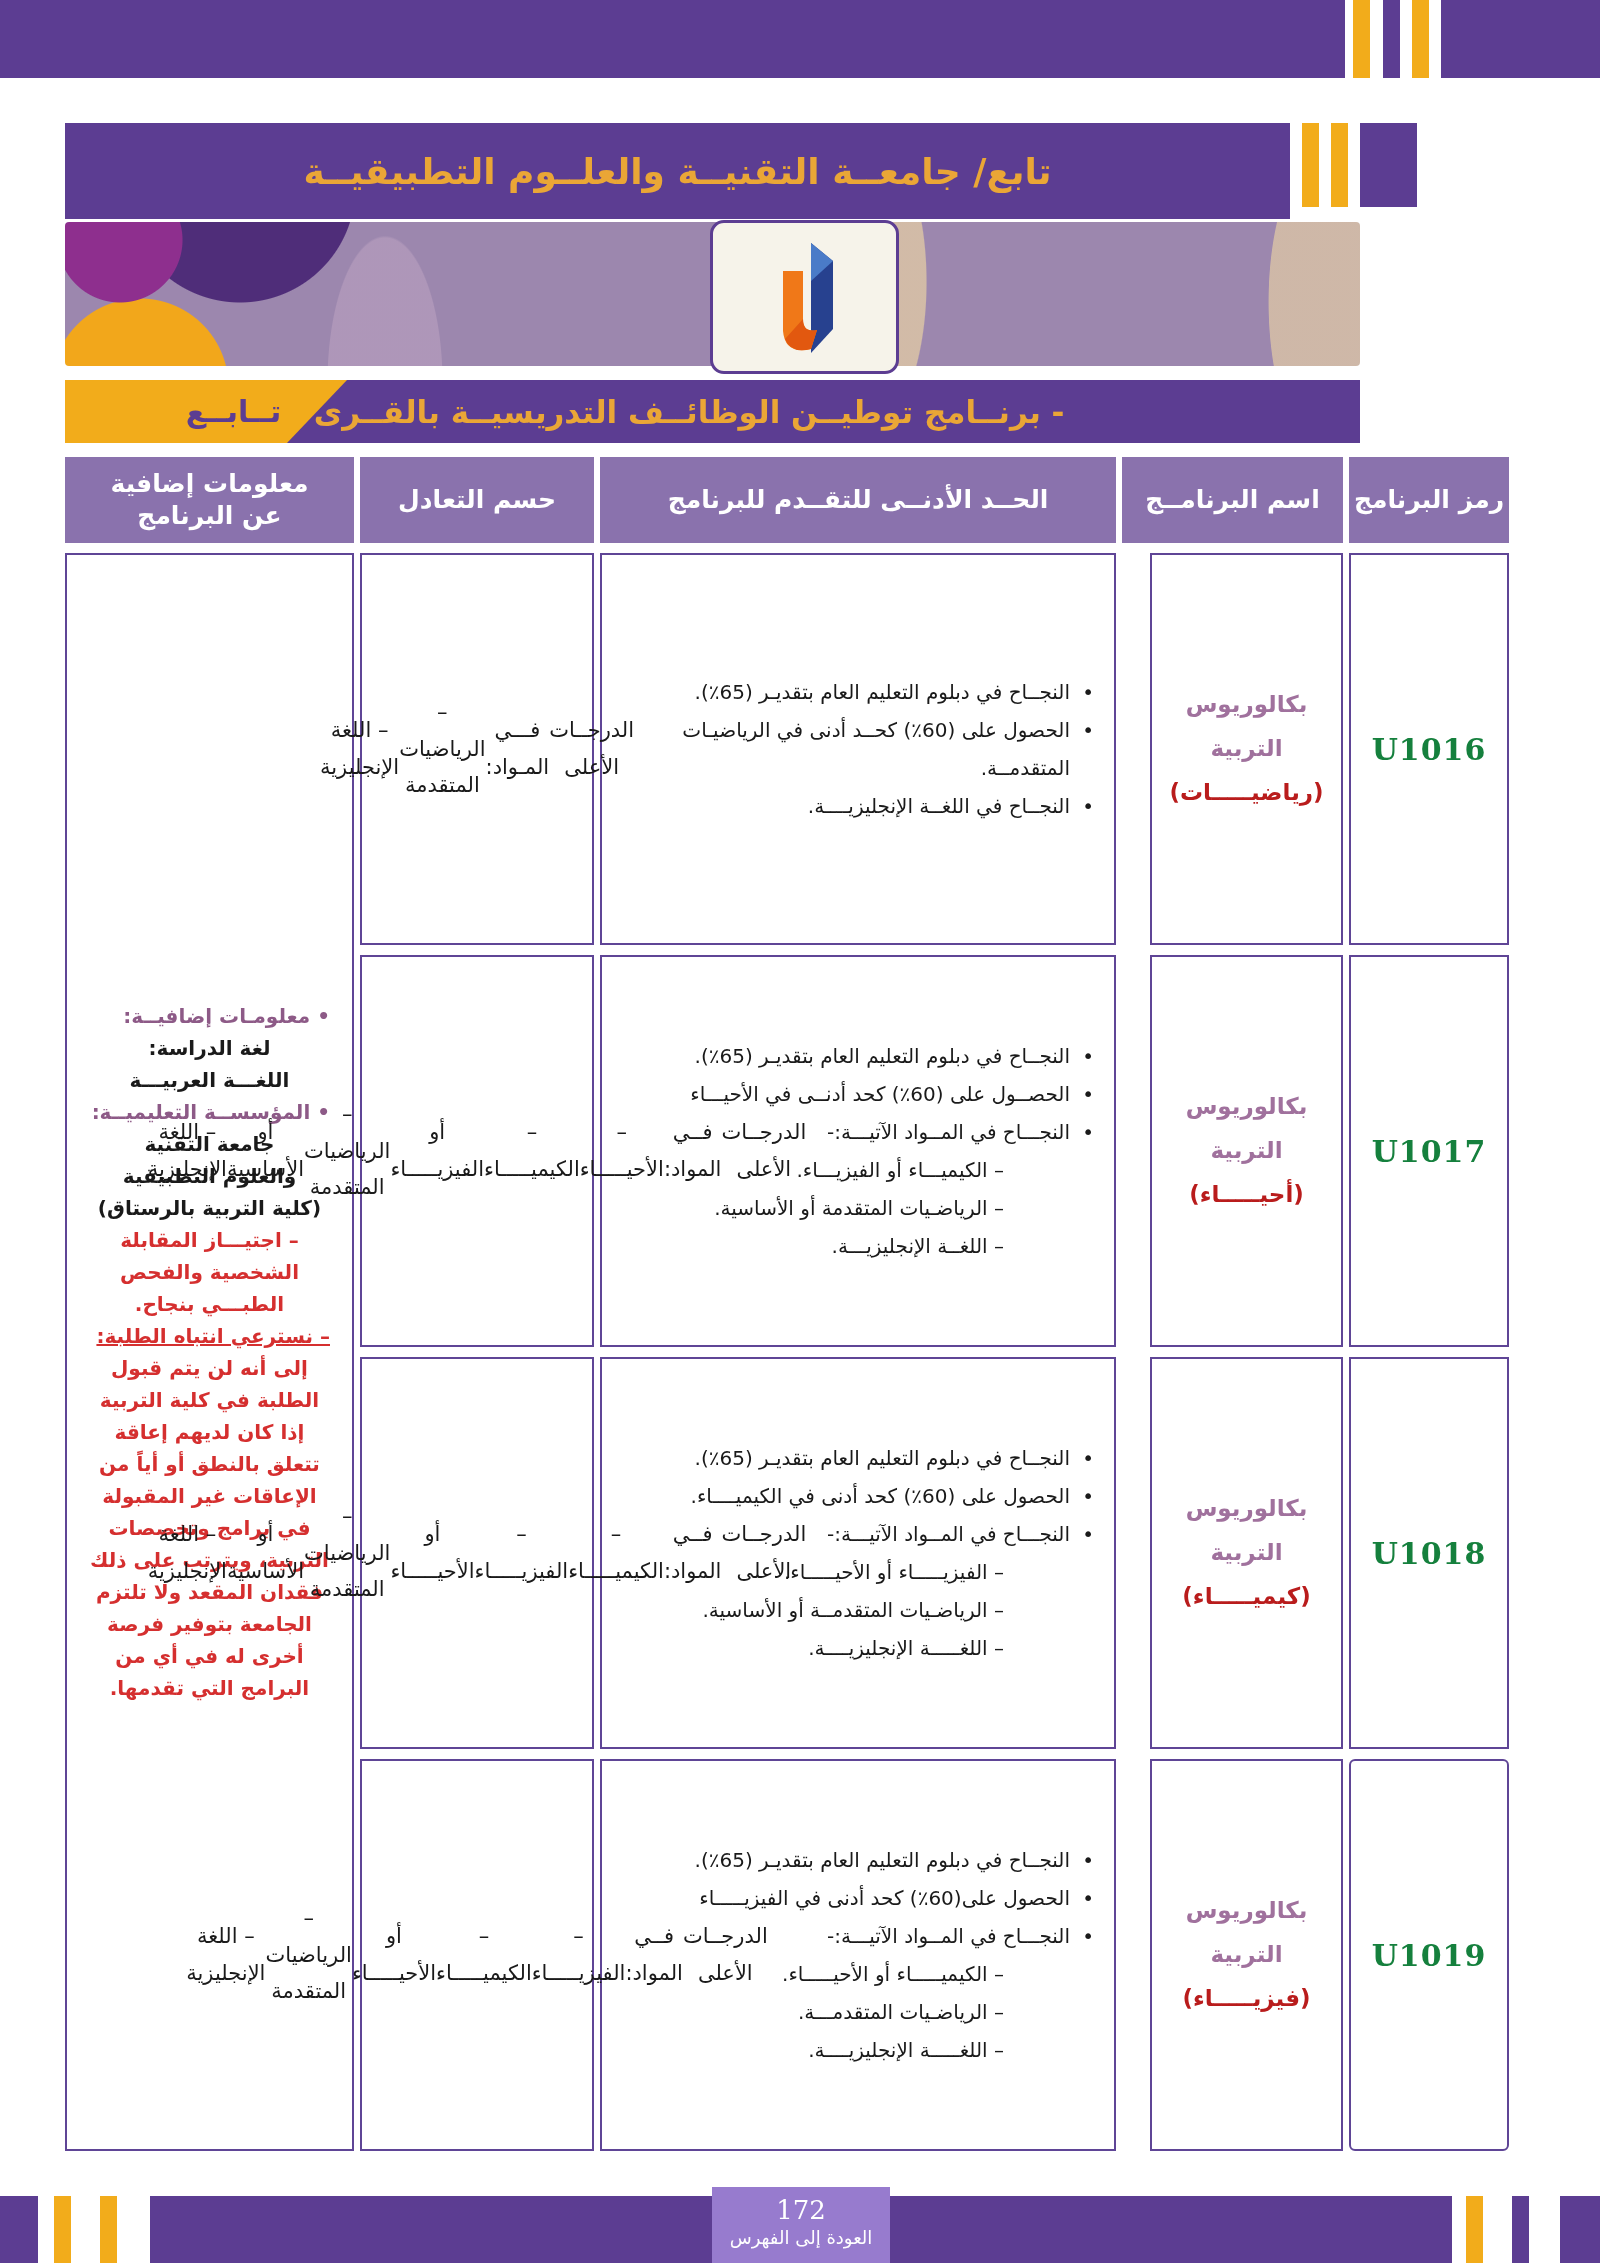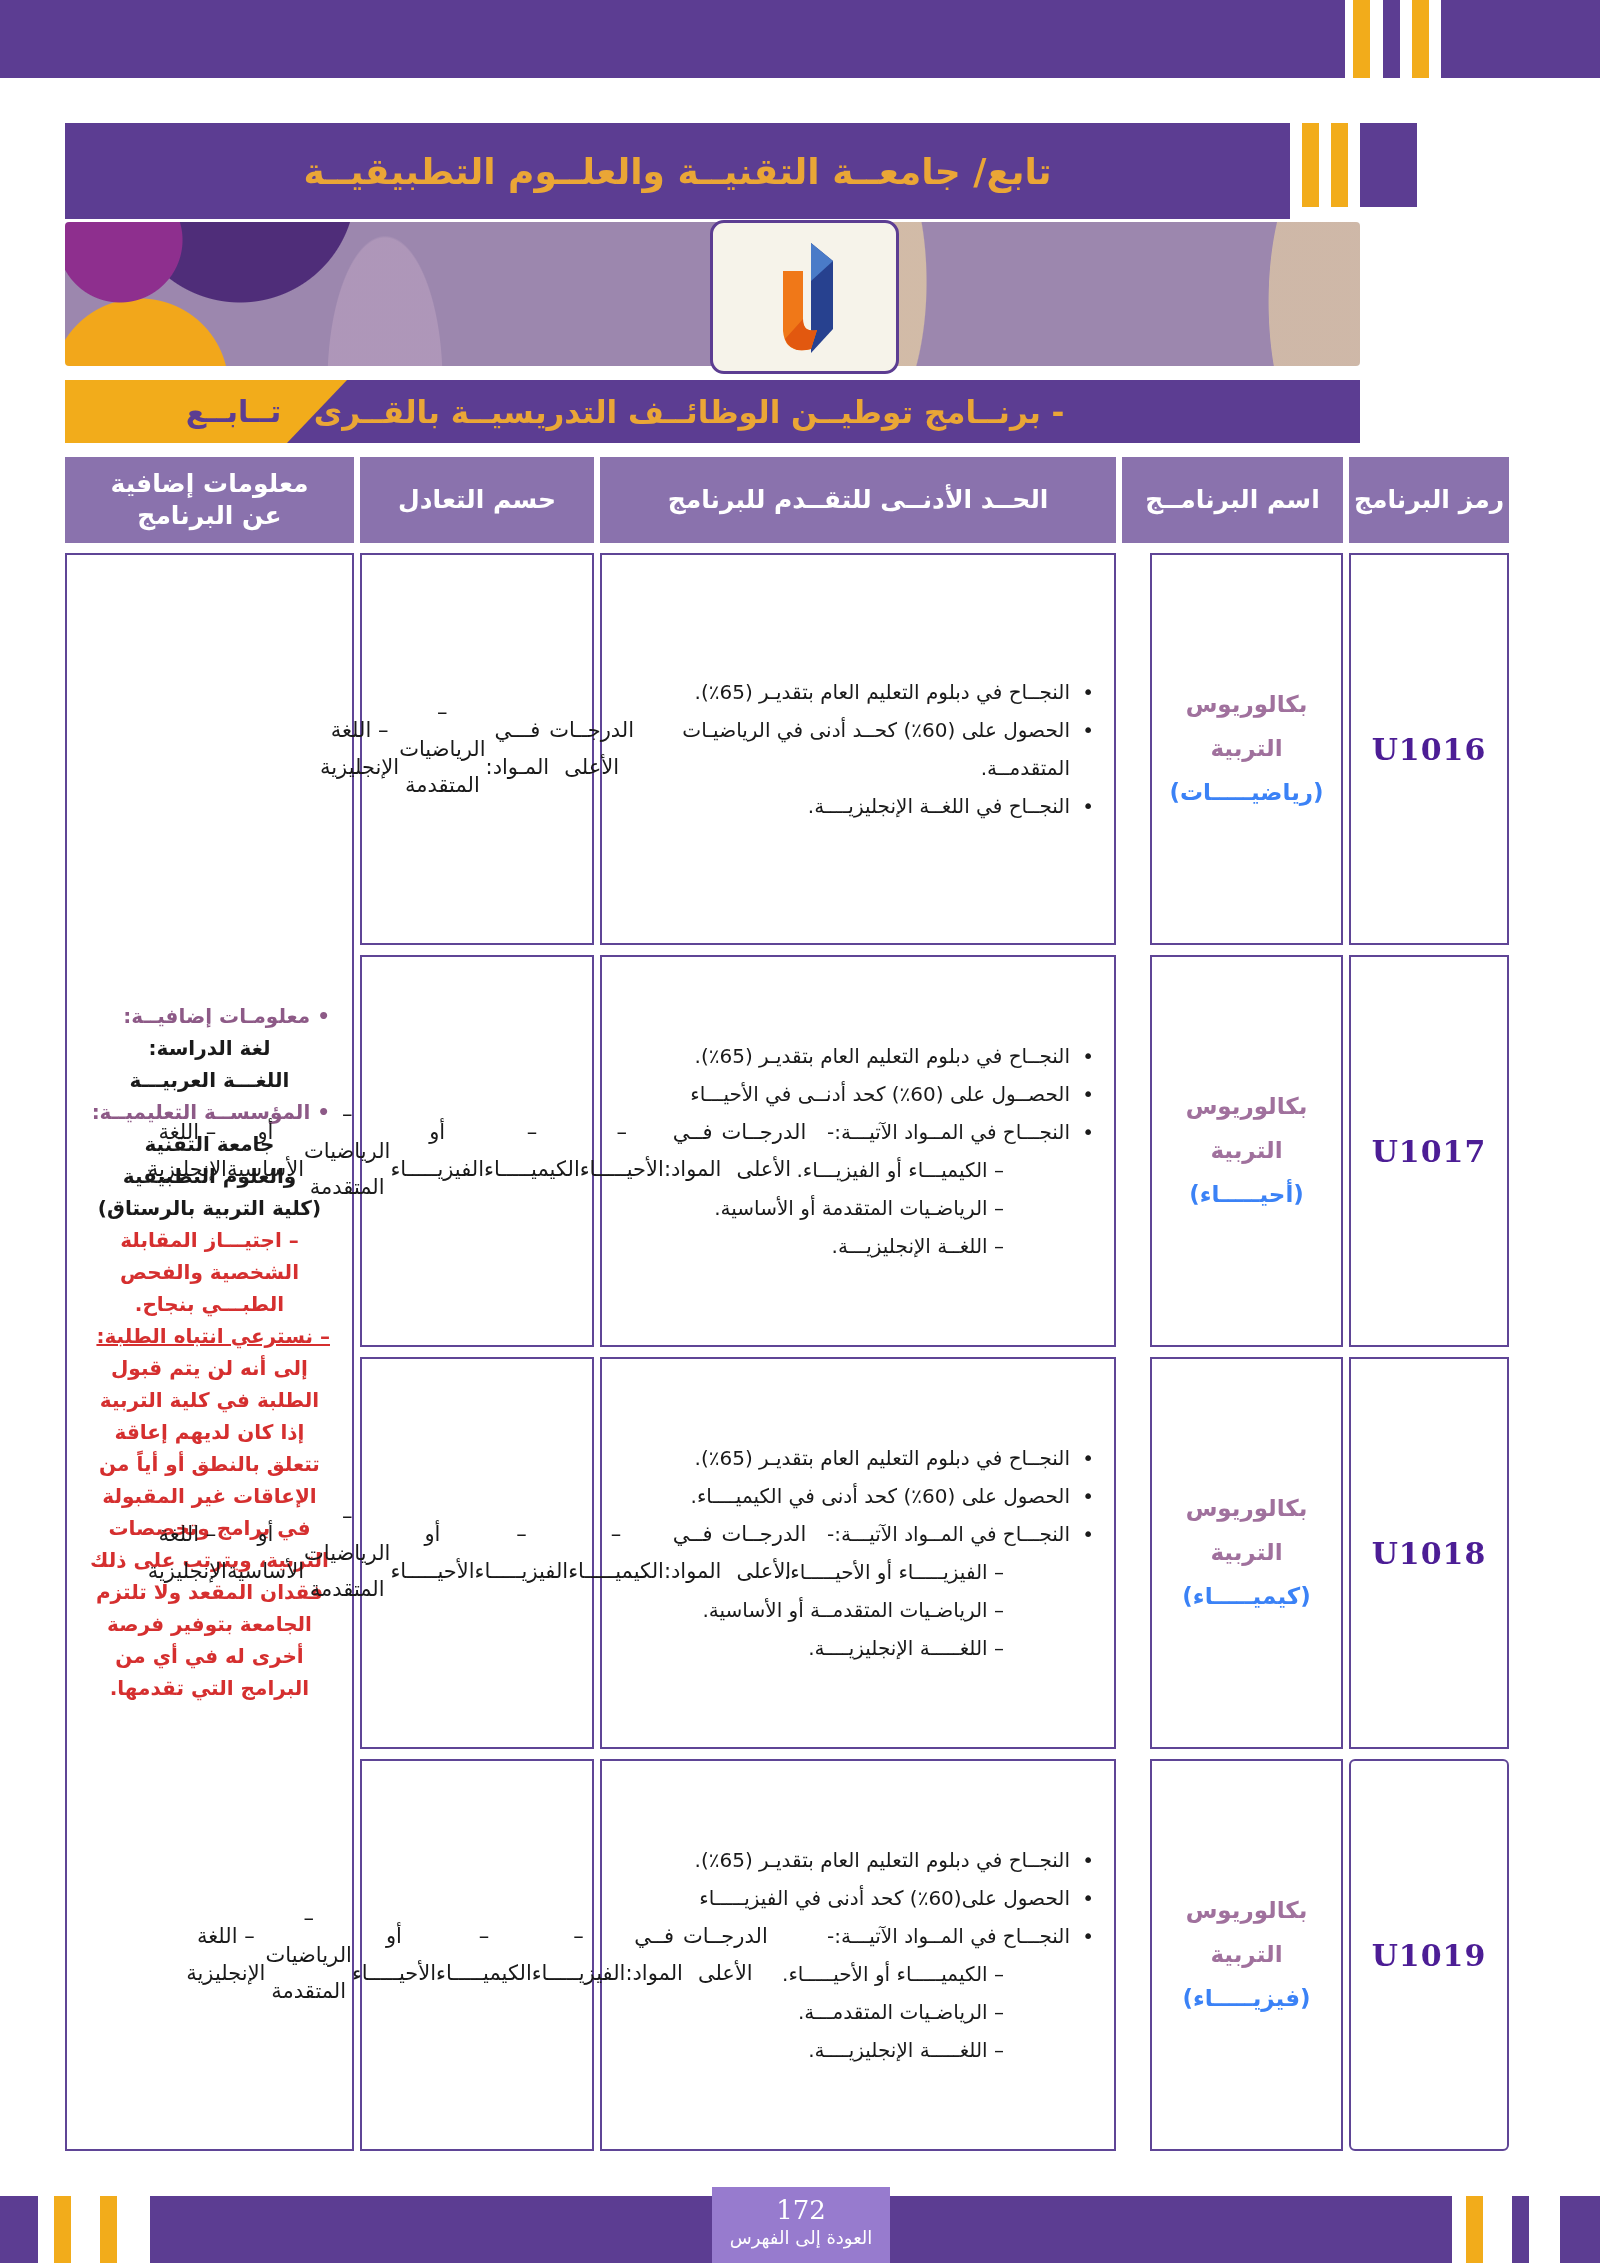--- a/index.html
+++ b/index.html
@@ -54,25 +54,25 @@
     grid-template-columns:160px 221px 516px 234px 289px;
     grid-template-rows:86px repeat(4,392px);
     column-gap:6px;row-gap:10px;}
   .cell{background:#fff;border:2px solid var(--purple-border);box-sizing:border-box;}
   .header-cell{background:var(--hdr-cell);border-color:var(--hdr-cell);color:#fff;
     display:flex;align-items:center;justify-content:center;text-align:center;
     font-weight:bold;font-size:25px;line-height:1.3;}
   .header-cell .narrow{display:inline-block;max-width:225px;}
   .code-cell{display:flex;align-items:center;justify-content:center;}
   .code-text{font-family:"DejaVu Serif","Liberation Serif",serif;font-weight:bold;
-    font-size:30px;color:#4c1d95;letter-spacing:1px;direction:ltr;}
+    font-size:30px;color:#15803d;letter-spacing:1px;direction:ltr;}
   .name-cell{display:flex;flex-direction:column;justify-content:center;align-items:center;
     font-weight:bold;font-size:23px;line-height:1.9;padding:6px;text-align:center;margin-left:28px;}
   .name-l1{color:var(--plum);}
-  .name-l2{color:#3b82f6;}
+  .name-l2{color:#b91c1c;}
   .req-cell{display:flex;flex-direction:column;justify-content:center;
     padding:16px 20px;font-size:20px;line-height:1.9;color:#1a1a1a;}
   .req-item.bullet{position:relative;padding-right:24px;}
   .req-item.bullet .bullet-glyph{position:absolute;right:0;top:0;}
   .req-item.dash{padding-right:90px;}
   .tie-cell{display:flex;flex-direction:row;justify-content:center;align-items:center;
     text-align:center;font-size:21px;line-height:1.75;color:#1a1a1a;padding:8px;}
   .info-cell{grid-column:5;grid-row:2 / span 4;display:flex;flex-direction:column;
     justify-content:center;text-align:center;font-weight:bold;font-size:20px;
     line-height:1.6;padding:24px 22px;color:#1a1a1a;}

